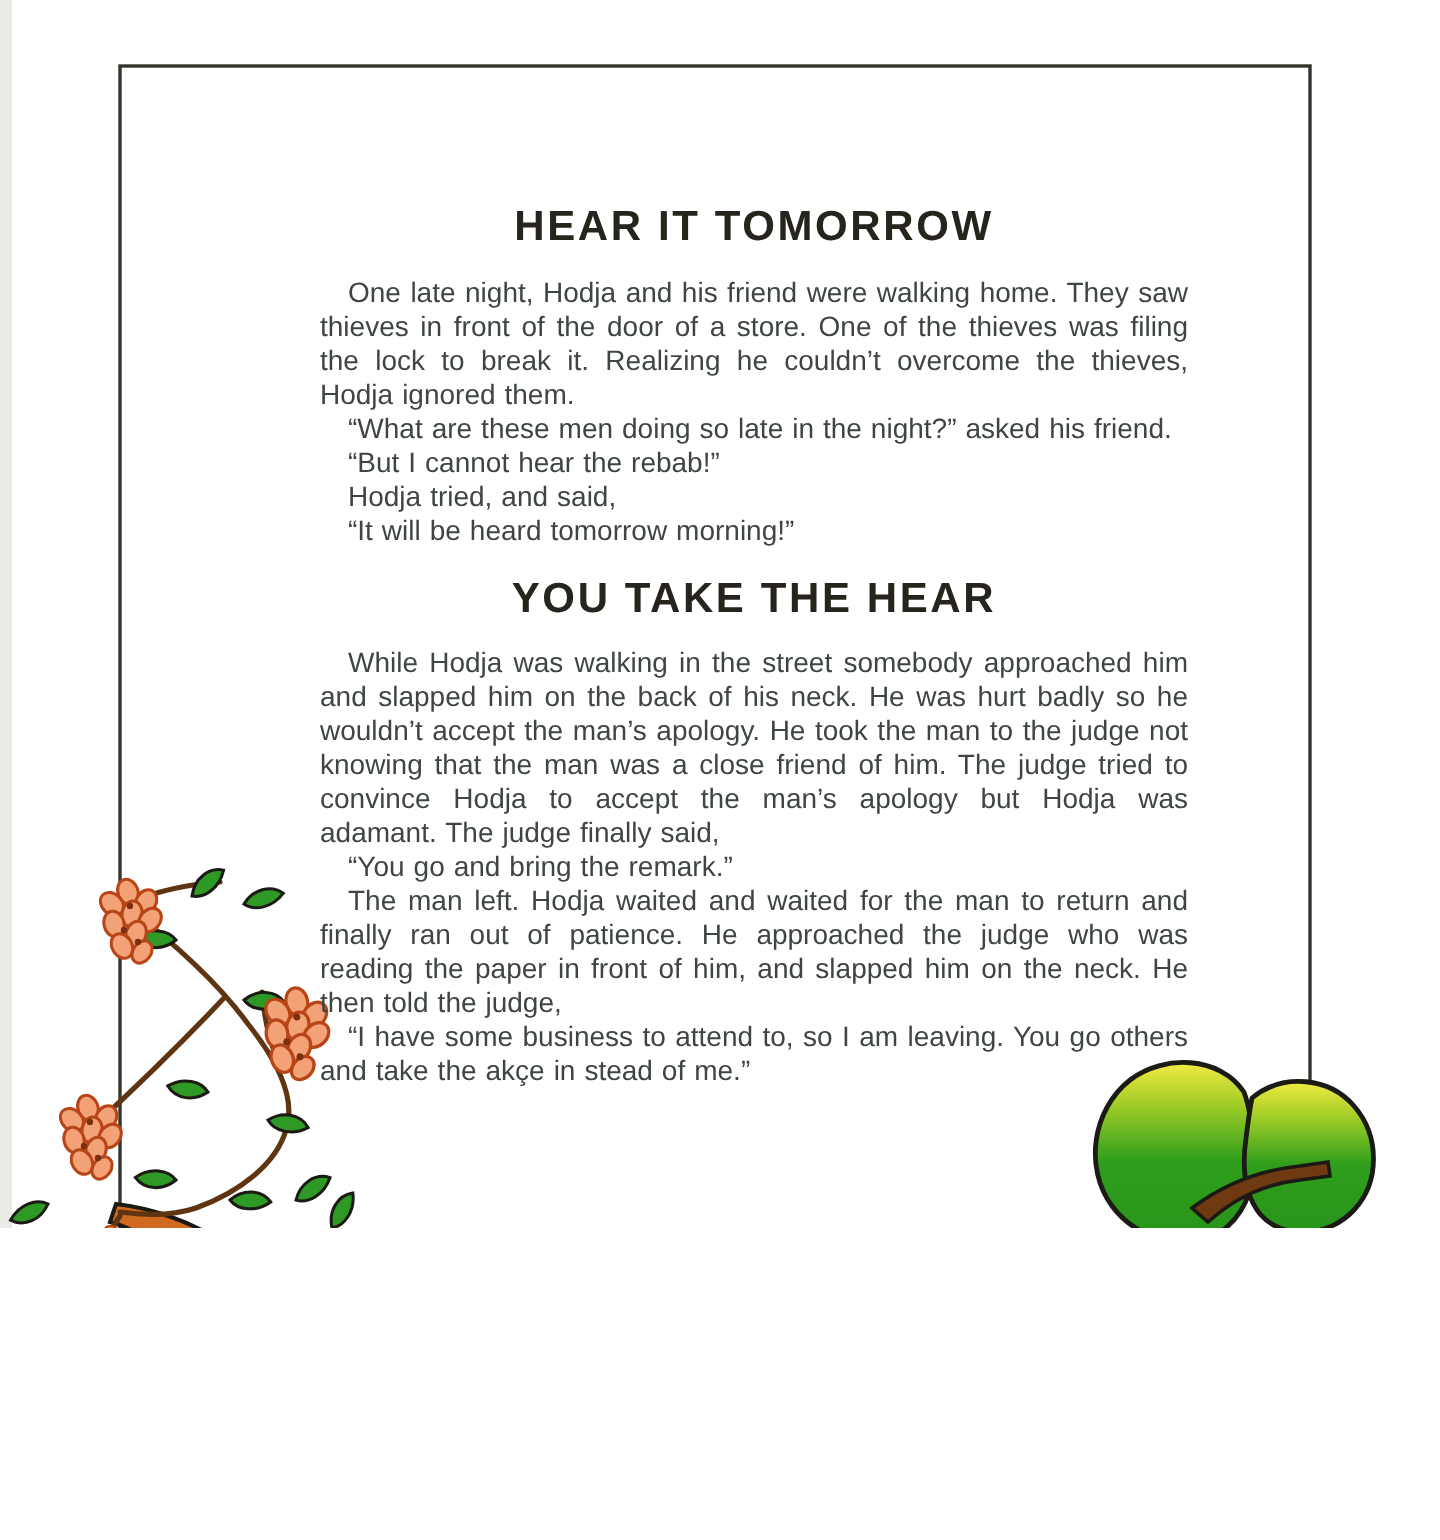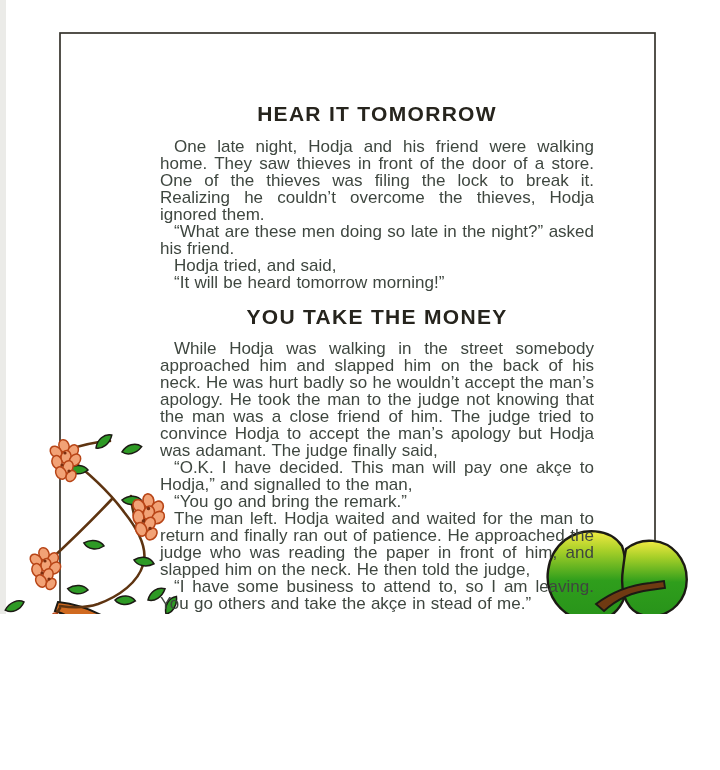--- a/index.html
+++ b/index.html
@@ -9,21 +9,21 @@
   }
   .scan-edge{position:absolute;left:0;top:0;width:6px;height:770px;background:var(--edge-gray,#ebebe8);}
   .art{position:absolute;left:0;top:0;}
   .textblock{position:absolute;left:160px;top:103px;width:434px;color:var(--ink,#3e463f);}
   .story-title{
     font-size:21px;font-weight:bold;letter-spacing:1.3px;text-align:center;
     color:var(--title-ink,#26241d);margin:0 0 13px 0;line-height:22px;
   }
   .story-title.second{margin:15px 0 12px 0;}
   .story-par{
-    margin:0;font-size:17px;line-height:17px;text-align:justify;
+    margin:0;font-size:14px;line-height:17px;text-align:justify;
     text-indent:14px;word-spacing:0.6px;
   }
   .leaf{fill:var(--leaf-green,#2e9a25);stroke:var(--outline,#1c1a14);stroke-width:1.5;}
   .petal{fill:var(--flower-fill,#f2a276);stroke:var(--flower-outline,#b84517);stroke-width:1.5;}
   .fdot{fill:var(--flower-dot,#7c2f10);stroke:none;}
   .stem{fill:none;stroke:var(--stem-brown,#5e3411);stroke-width:2.6;stroke-linecap:round;}
   .hill{fill:url(#gHill);stroke:var(--outline,#1c1a14);stroke-width:2.5;}
   .blade-g{fill:var(--leaf-green,#2e9a25);stroke:var(--outline,#1c1a14);stroke-width:1.6;}
   .blade-t{fill:var(--teal,#1b80ae);stroke:var(--outline,#1c1a14);stroke-width:1.6;}
 </style>
@@ -152,23 +152,23 @@
       <use href="#cluster" transform="translate(34,660) scale(1.05)"></use>
       <use href="#cluster" transform="translate(56,632) scale(0.85)"></use>
       <use href="#cluster" transform="translate(52,704) scale(0.85)"></use>
     </g>
   </svg>
 
   <div class="textblock">
     <h1 class="story-title">HEAR IT TOMORROW</h1>
     <p class="story-par">One late night, Hodja and his friend were walking home. They saw thieves in front of the door of a store. One of the thieves was filing the lock to break it. Realizing he couldn’t overcome the thieves, Hodja ignored them.</p>
     <p class="story-par">“What are these men doing so late in the night?” asked his friend.</p>
+    <p class="story-par">“But I cannot hear the rebab!”</p>
     <p class="story-par">Hodja tried, and said,</p>
     <p class="story-par">“It will be heard tomorrow morning!”</p>
 
-    <h1 class="story-title second">YOU TAKE THE MONEY</h1>
+    <h1 class="story-title second">YOU TAKE THE HEAR</h1>
     <p class="story-par">While Hodja was walking in the street somebody approached him and slapped him on the back of his neck. He was hurt badly so he wouldn’t accept the man’s apology. He took the man to the judge not knowing that the man was a close friend of him. The judge tried to convince Hodja to accept the man’s apology but Hodja was adamant. The judge finally said,</p>
-    <p class="story-par">“O.K. I have decided. This man will pay one akçe to Hodja,” and signalled to the man,</p>
     <p class="story-par">“You go and bring the remark.”</p>
     <p class="story-par">The man left. Hodja waited and waited for the man to return and finally ran out of patience. He approached the judge who was reading the paper in front of him, and slapped him on the neck. He then told the judge,</p>
     <p class="story-par">“I have some business to attend to, so I am leaving. You go others and take the akçe in stead of me.”</p>
   </div>
 </div>
 
 </body></html>

